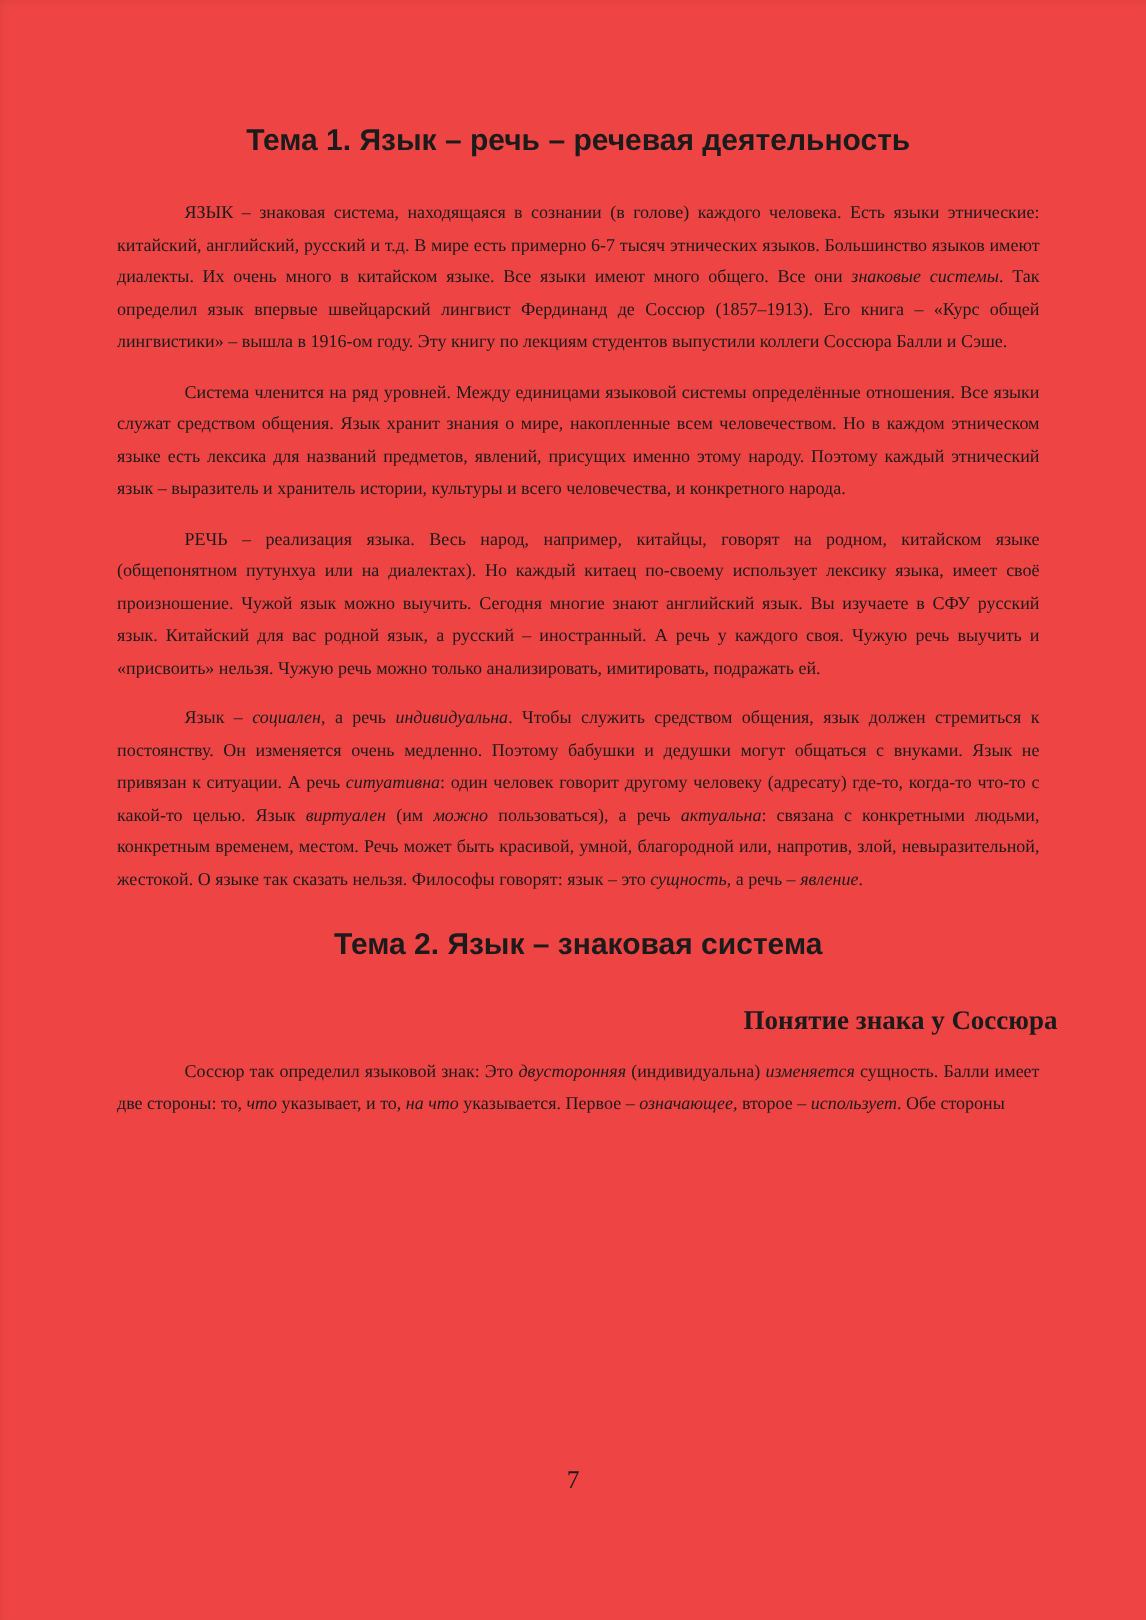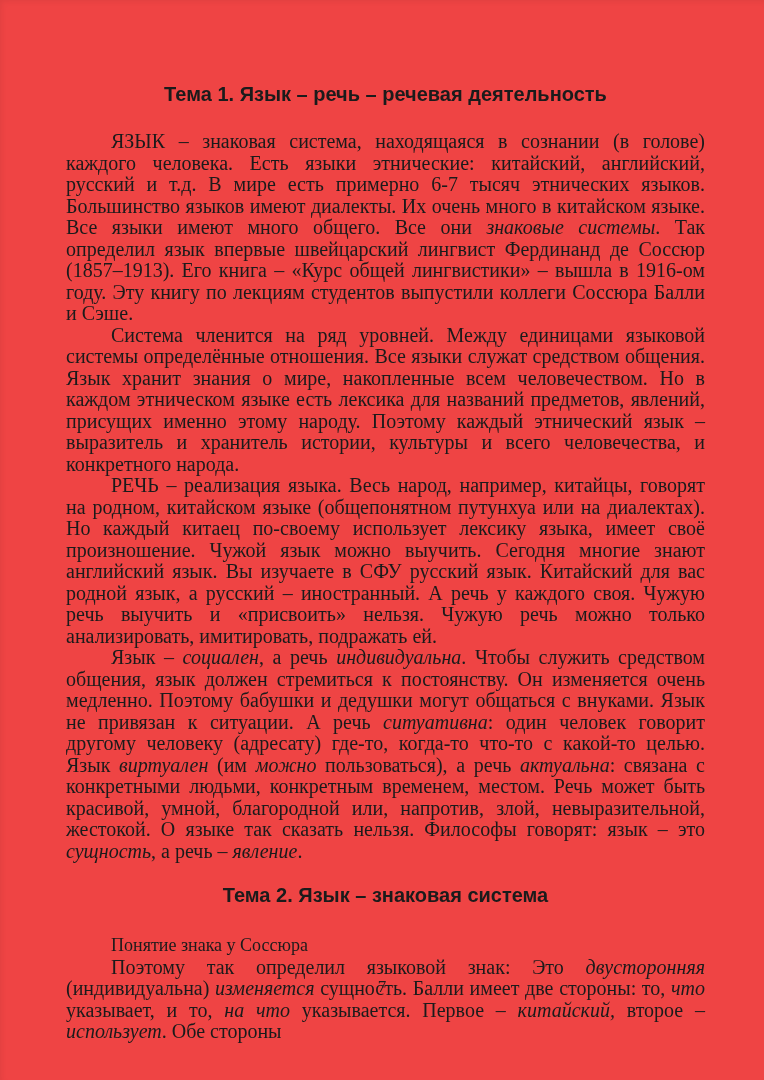--- a/index.html
+++ b/index.html
@@ -28,34 +28,34 @@
     font-size: 20px;
     line-height: 22px;
     text-align: center;
     margin: 0 0 26px 0;
   }
   .topic-heading.second {
     margin-top: 22px;
     margin-bottom: 29px;
   }
   .paragraphs p {
-    margin: 0;
+    margin: 12px;
     padding: 0;
-    font-size: 20px;
+    font-size: 12px;
     line-height: 21.5px;
     text-align: justify;
     text-indent: 45px;
   }
   .sub-heading {
     font-size: 18px;
     line-height: 21.5px;
-    font-weight: normal;
+    font-weight: bold;
     margin: 0;
     text-indent: 45px;
-    text-align: left;
+    text-align: right;
   }
   .page-number {
     position: absolute;
     top: 977px;
     left: 0;
     right: 0;
     text-align: center;
     font-size: 17px;
     line-height: 20px;
   }
@@ -73,20 +73,20 @@
           <p><span>Система членится на ряд уровней. Между единицами языковой системы определённые отношения. Все языки служат средством общения. Язык хранит знания о мире, накопленные всем человечеством. Но в каждом этническом языке есть лексика для названий предметов, явлений, присущих именно этому народу. Поэтому каждый этнический язык – выразитель и хранитель истории, культуры и всего человечества, и конкретного народа.</span></p>
           <p><span>РЕЧЬ – реализация языка. Весь народ, например, китайцы, говорят на родном, китайском языке (общепонятном путунхуа или на диалектах). Но каждый китаец по-своему использует лексику языка, имеет своё произношение. Чужой язык можно выучить. Сегодня многие знают английский язык. Вы изучаете в СФУ русский язык. Китайский для вас родной язык, а русский – иностранный. А речь у каждого своя. Чужую речь выучить и «присвоить» нельзя. Чужую речь можно только анализировать, имитировать, подражать ей.</span></p>
           <p><span>Язык – </span><i>социален</i><span>, а речь </span><i>индивидуальна</i><span>. Чтобы служить средством общения, язык должен стремиться к постоянству. Он изменяется очень медленно. Поэтому бабушки и дедушки могут общаться с внуками. Язык не привязан к ситуации. А речь </span><i>ситуативна</i><span>: один человек говорит другому человеку (адресату) где-то, когда-то что-то с какой-то целью. Язык </span><i>виртуален</i><span> (им </span><i>можно</i><span> пользоваться), а речь </span><i>актуальна</i><span>: связана с конкретными людьми, конкретным временем, местом. Речь может быть красивой, умной, благородной или, напротив, злой, невыразительной, жестокой. О языке так сказать нельзя. Философы говорят: язык – это </span><i>сущность</i><span>, а речь – </span><i>явление</i><span>.</span></p>
         </div>
     </section>
 
     <section>
       <h1 class="topic-heading second">Тема 2. Язык – знаковая система</h1>
       <h2 class="sub-heading">Понятие знака у Соссюра</h2>
       <div class="paragraphs">
-          <p><span>Поэтому так определил языковой знак: Это </span><i>двусторонняя</i><span> (индивидуальна) </span><i>изменяется</i><span> сущность. Балли имеет две стороны: то, </span><i>что</i><span> указывает, и то, </span><i>на что</i><span> указывается. Первое – </span><i>китайский,</i><span> второе – </span><i>использует</i><span>. Обе стороны</span></p>
+          <p><span>Соссюр так определил языковой знак: Это </span><i>двусторонняя</i><span> (индивидуальна) </span><i>изменяется</i><span> сущность. Балли имеет две стороны: то, </span><i>что</i><span> указывает, и то, </span><i>на что</i><span> указывается. Первое – </span><i>означающее,</i><span> второе – </span><i>использует</i><span>. Обе стороны</span></p>
         </div>
     </section>
 
   </div>
 
   <div class="page-number">7</div>
 </div>
 
 </body></html>

